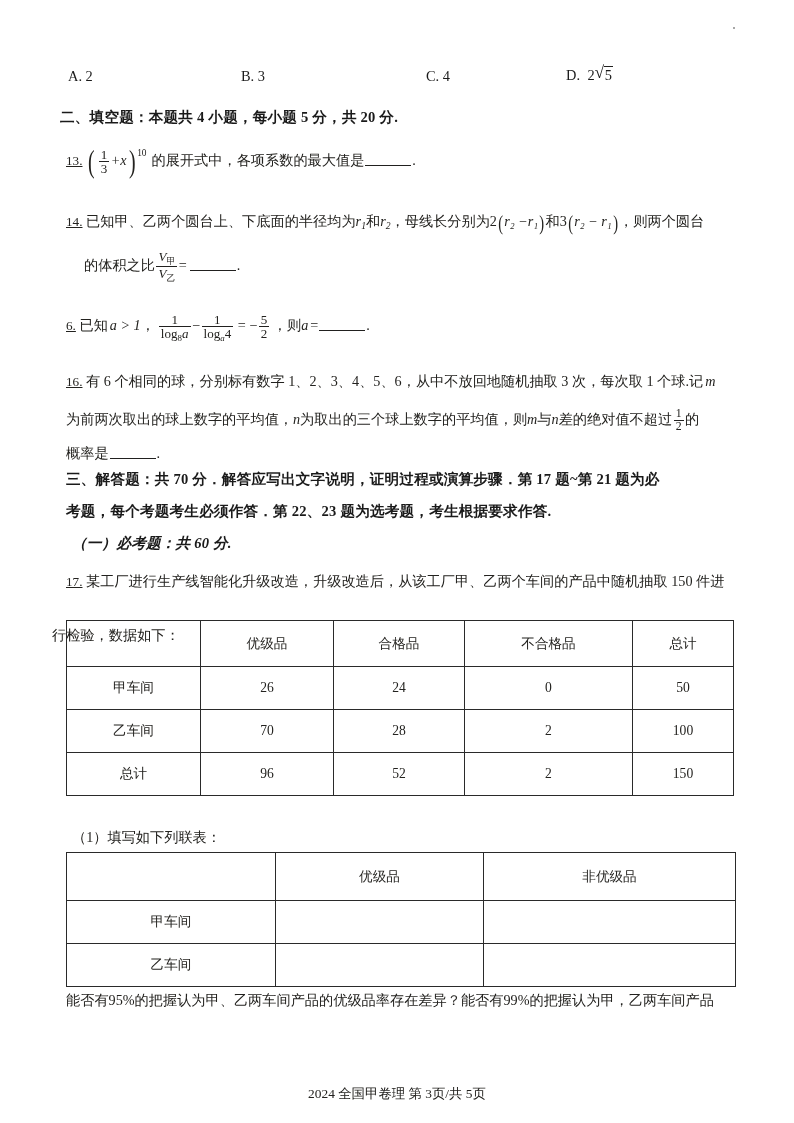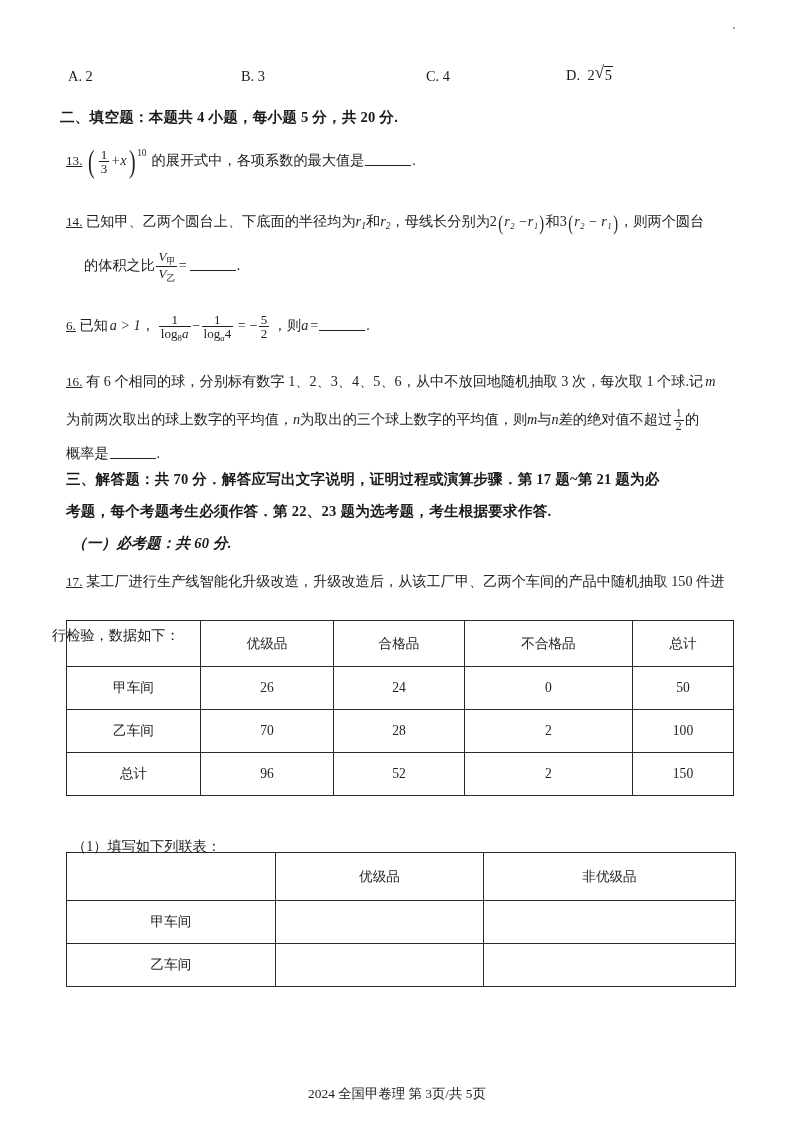--- a/index.html
+++ b/index.html
@@ -267,21 +267,21 @@
       <tr style="height:43px;">
         <td>总计</td>
         <td>96</td>
         <td>52</td>
         <td>2</td>
         <td>150</td>
       </tr>
     </tbody>
   </table>
 
-  <div class="qblock q-body" style="left:72px; top:828px;margin-top:9px;">
+  <div class="qblock q-body" style="left:72px; top:828px;">
     <span>（1）填写如下列联表：</span>
   </div>
 
   <table class="grid" style="left:66px; top:852px; width:669px;">
     <colgroup>
       <col style="width:209px;">
         <col style="width:208px;">
         <col style="width:252px;">
     </colgroup>
     <tbody>
@@ -296,16 +296,19 @@
         <td></td>
       </tr>
       <tr style="height:43px;">
         <td>乙车间</td>
         <td></td>
         <td></td>
       </tr>
     </tbody>
   </table>
 
+  <div class="qblock q-body" style="left:66px; top:991px; white-space:nowrap;">
+    <span>能否有95%的把握认为甲、乙两车间产品的优级品率存在差异？能否有99%的把握认为甲，乙两车间产品</span>
+  </div>
 
   <div class="footer" style="top:1085px;">2024 全国甲卷理  第 3页/共 5页</div>
 
 </div>
 
 </body></html>

